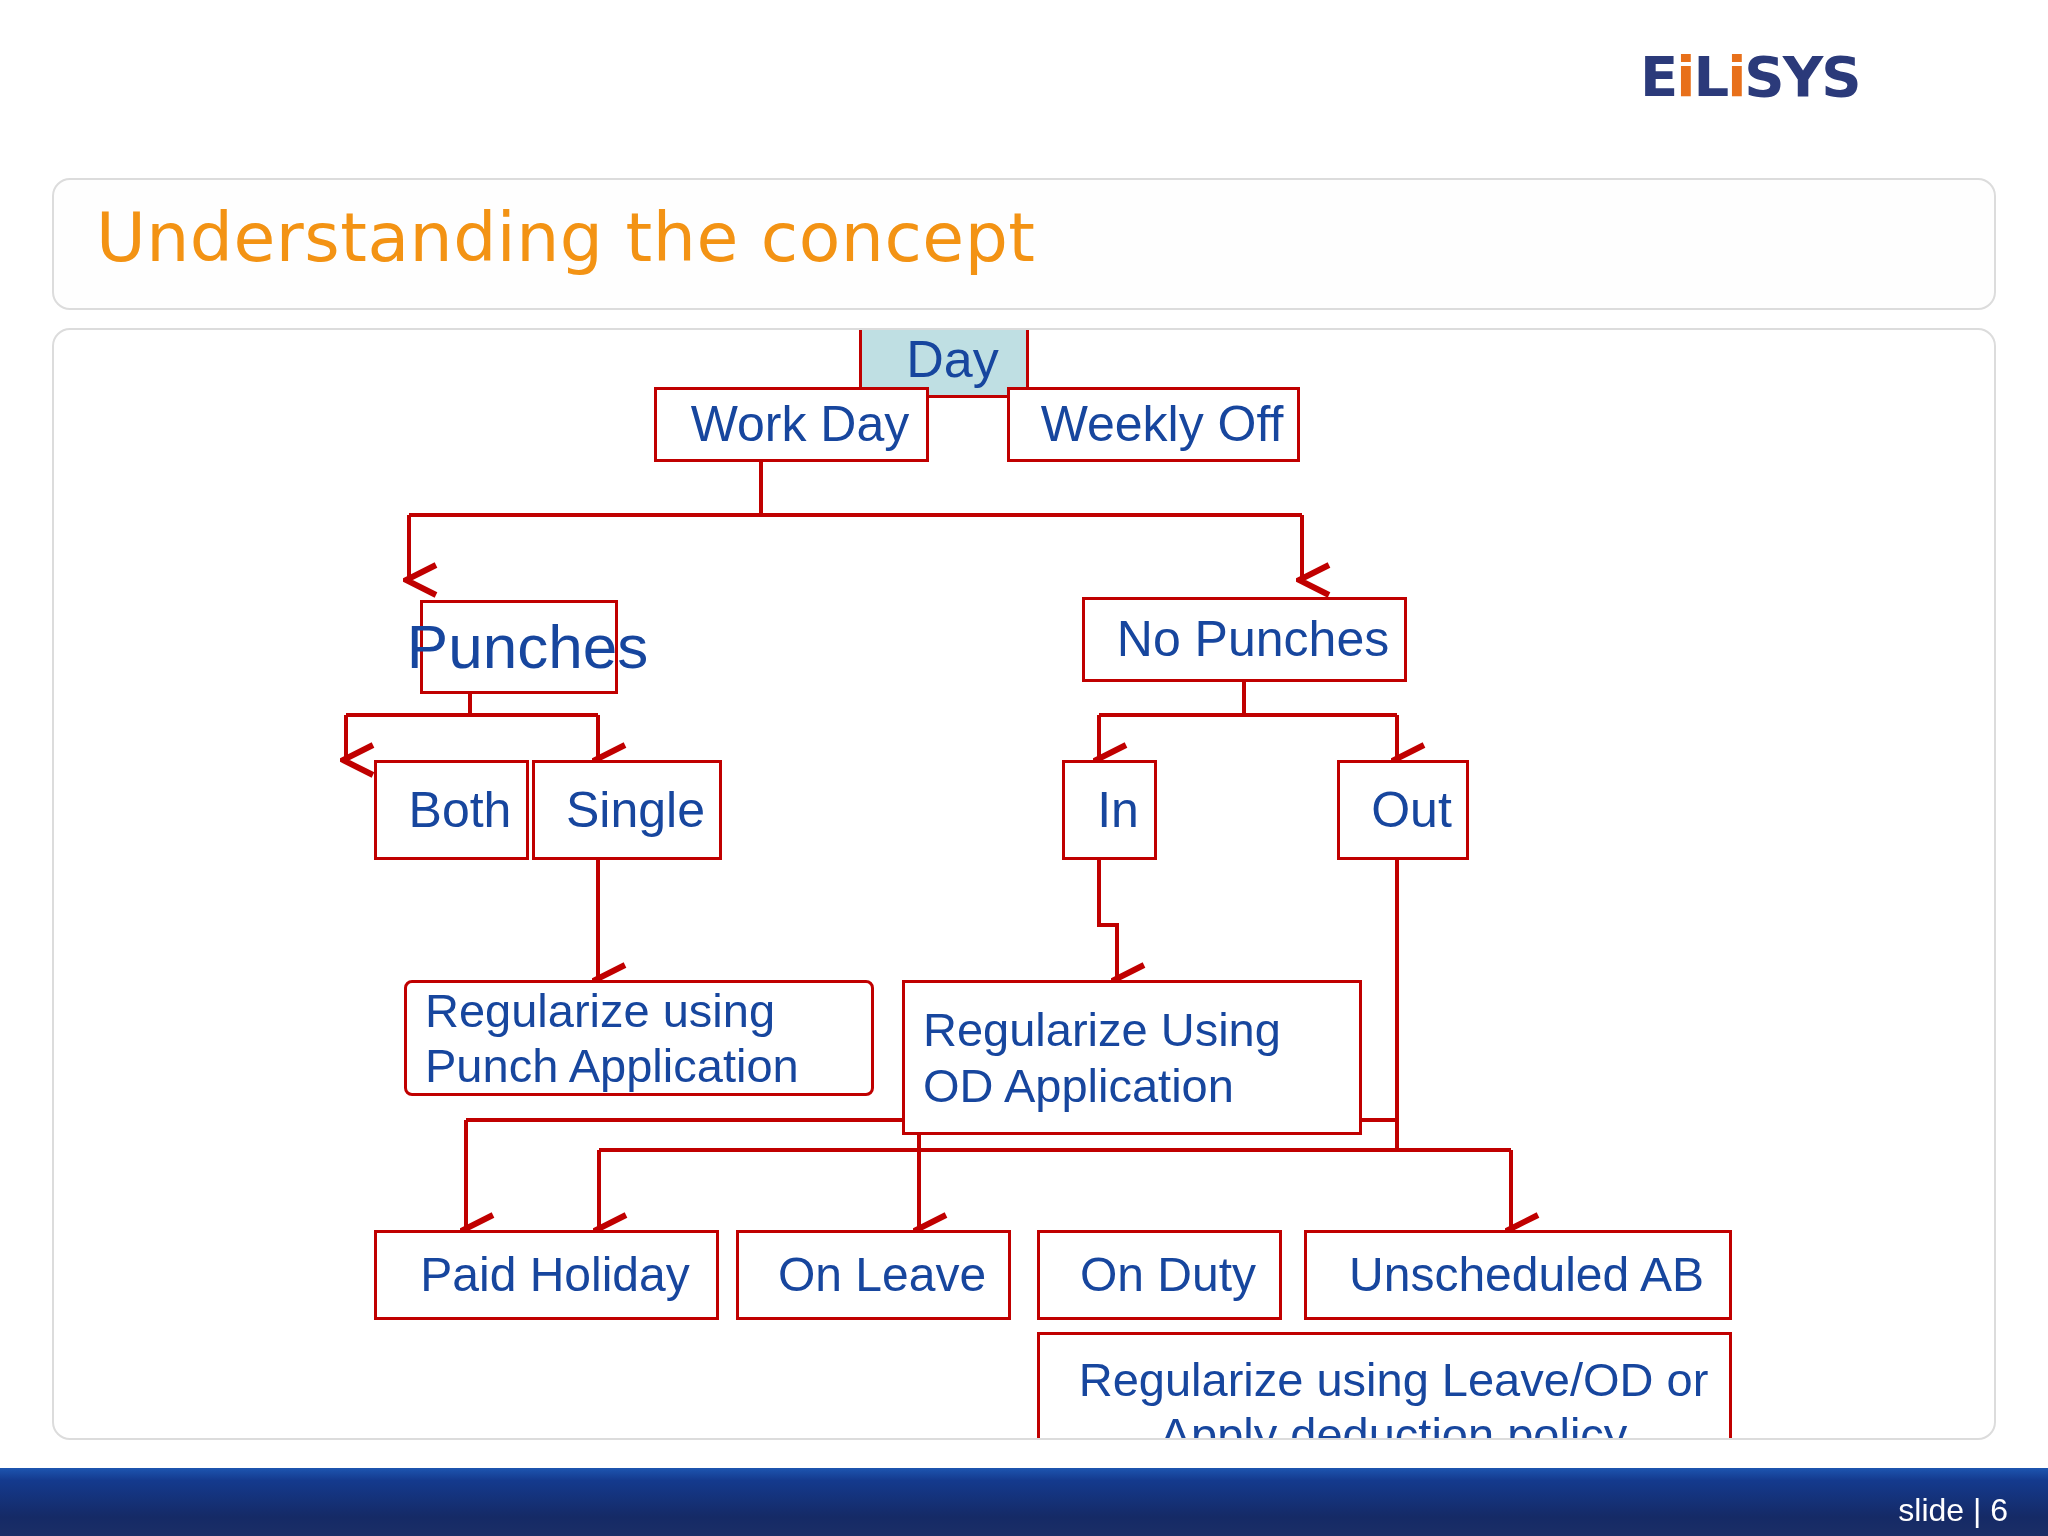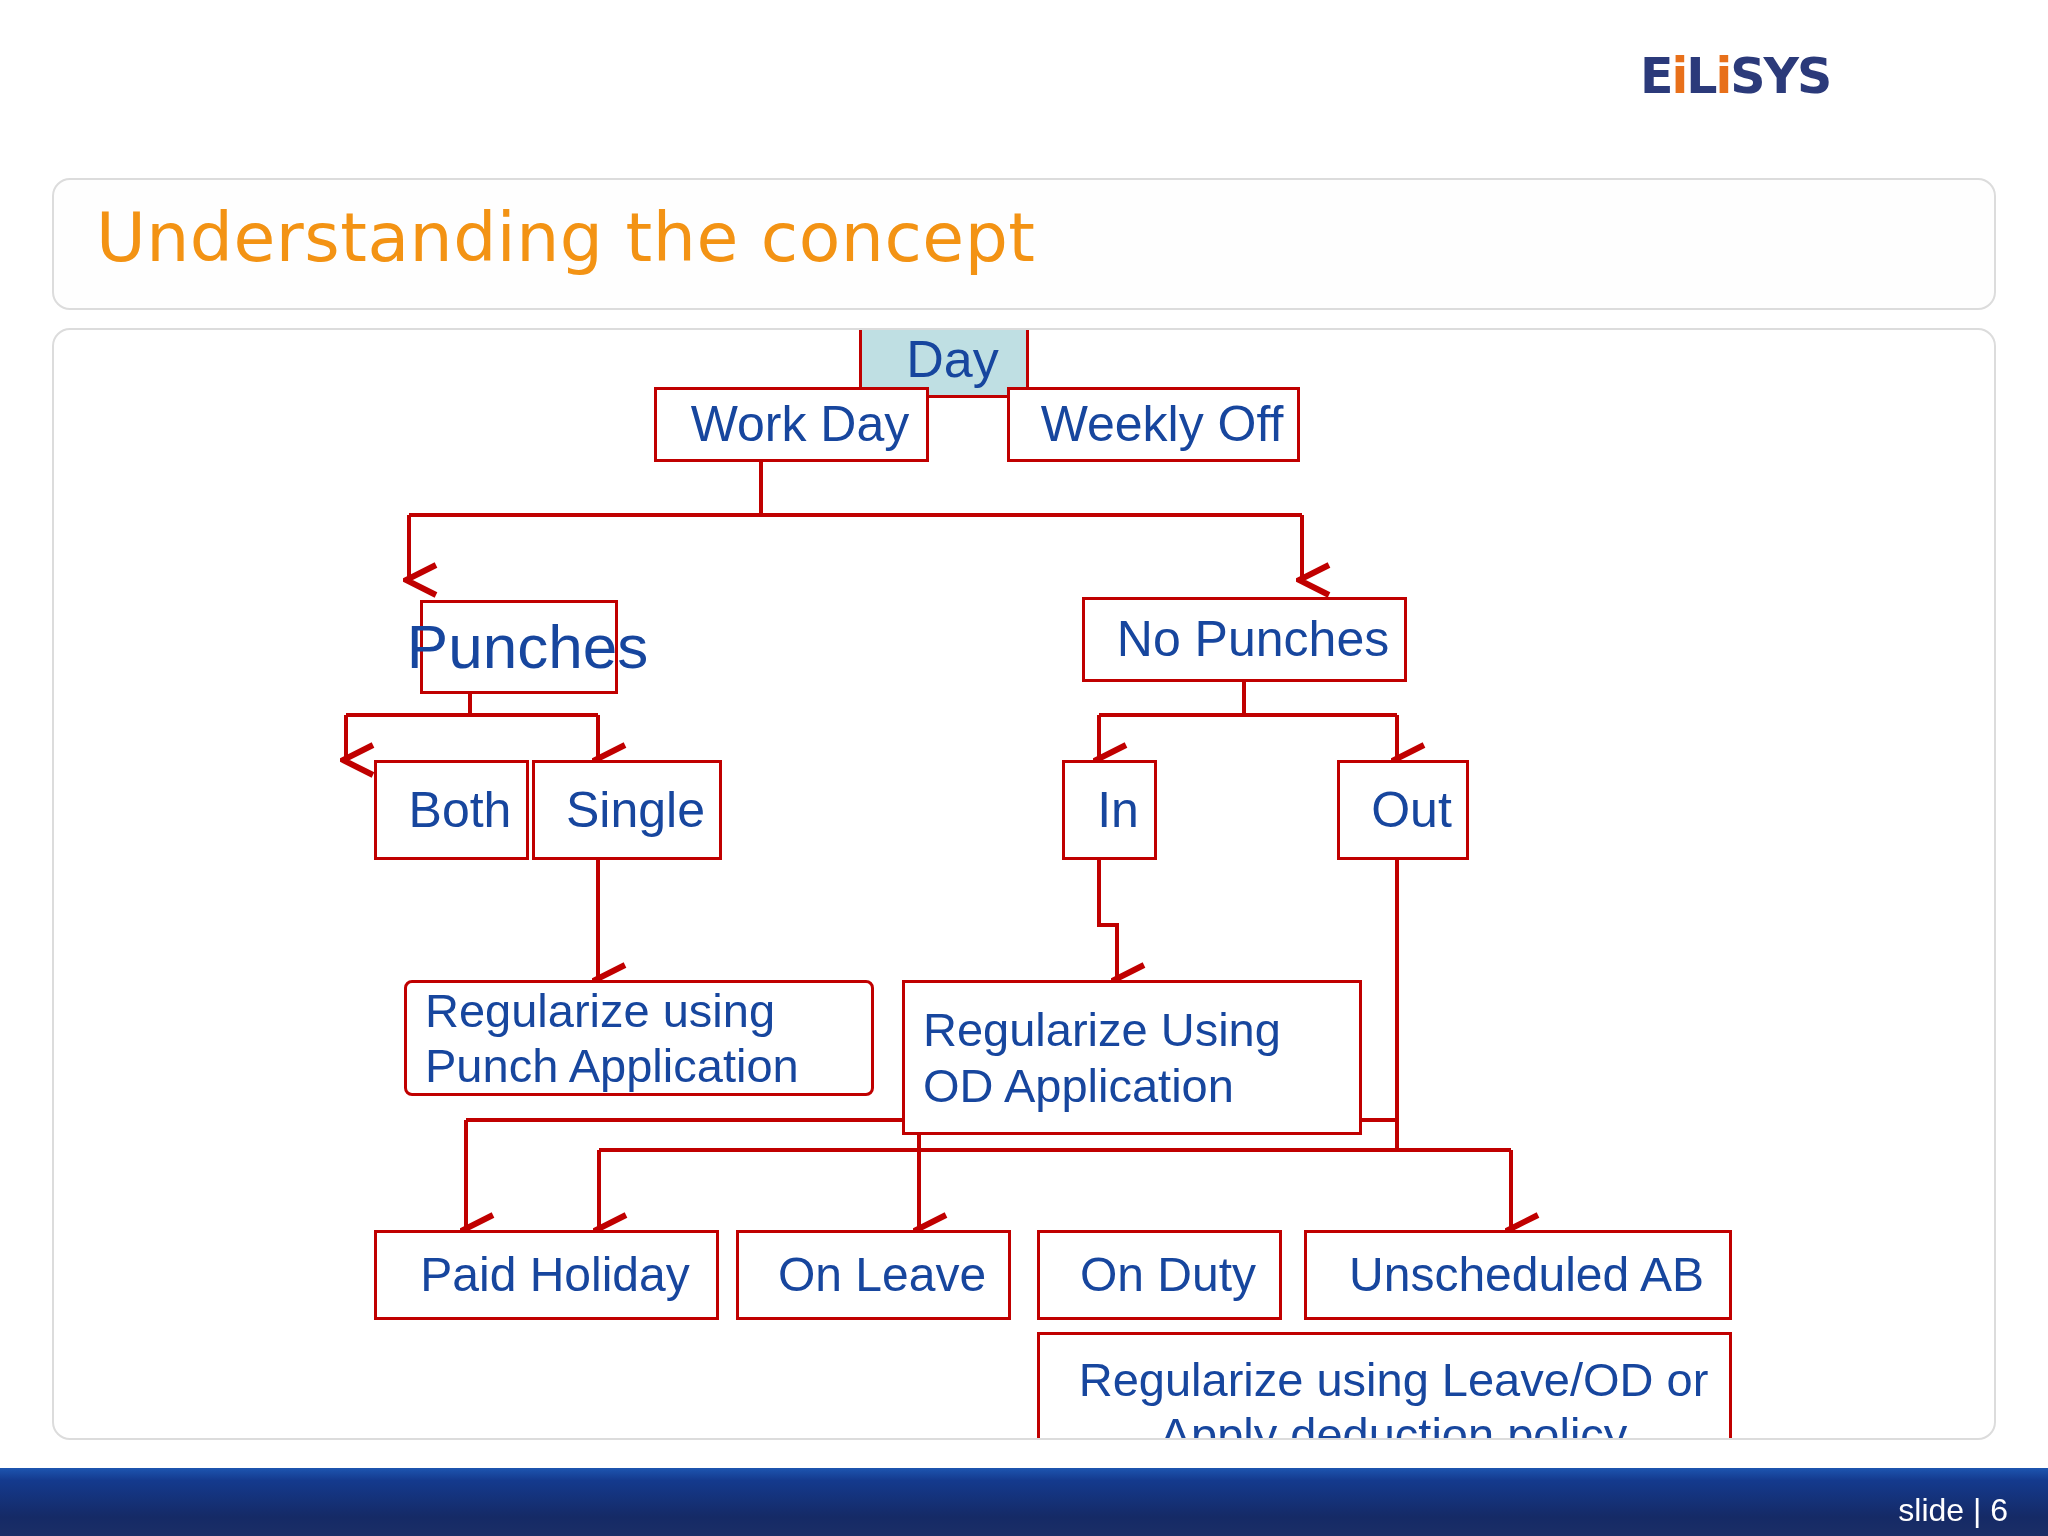--- a/index.html
+++ b/index.html
@@ -18,21 +18,21 @@
   
   #logo {
     position: absolute;
     top: 38px;
     left: 1640px;
     width: 372px;
     height: 78px;
   }
   #logo .logo-text {
     font-family: "DejaVu Sans", sans-serif;
-    font-size: 49px;
+    font-size: 56px;
     font-weight: bold;
     letter-spacing: -2px;
     color: #2b3a7a;
     line-height: 78px;
     white-space: nowrap;
   }
 
   
   #title-panel {
     position: absolute;

